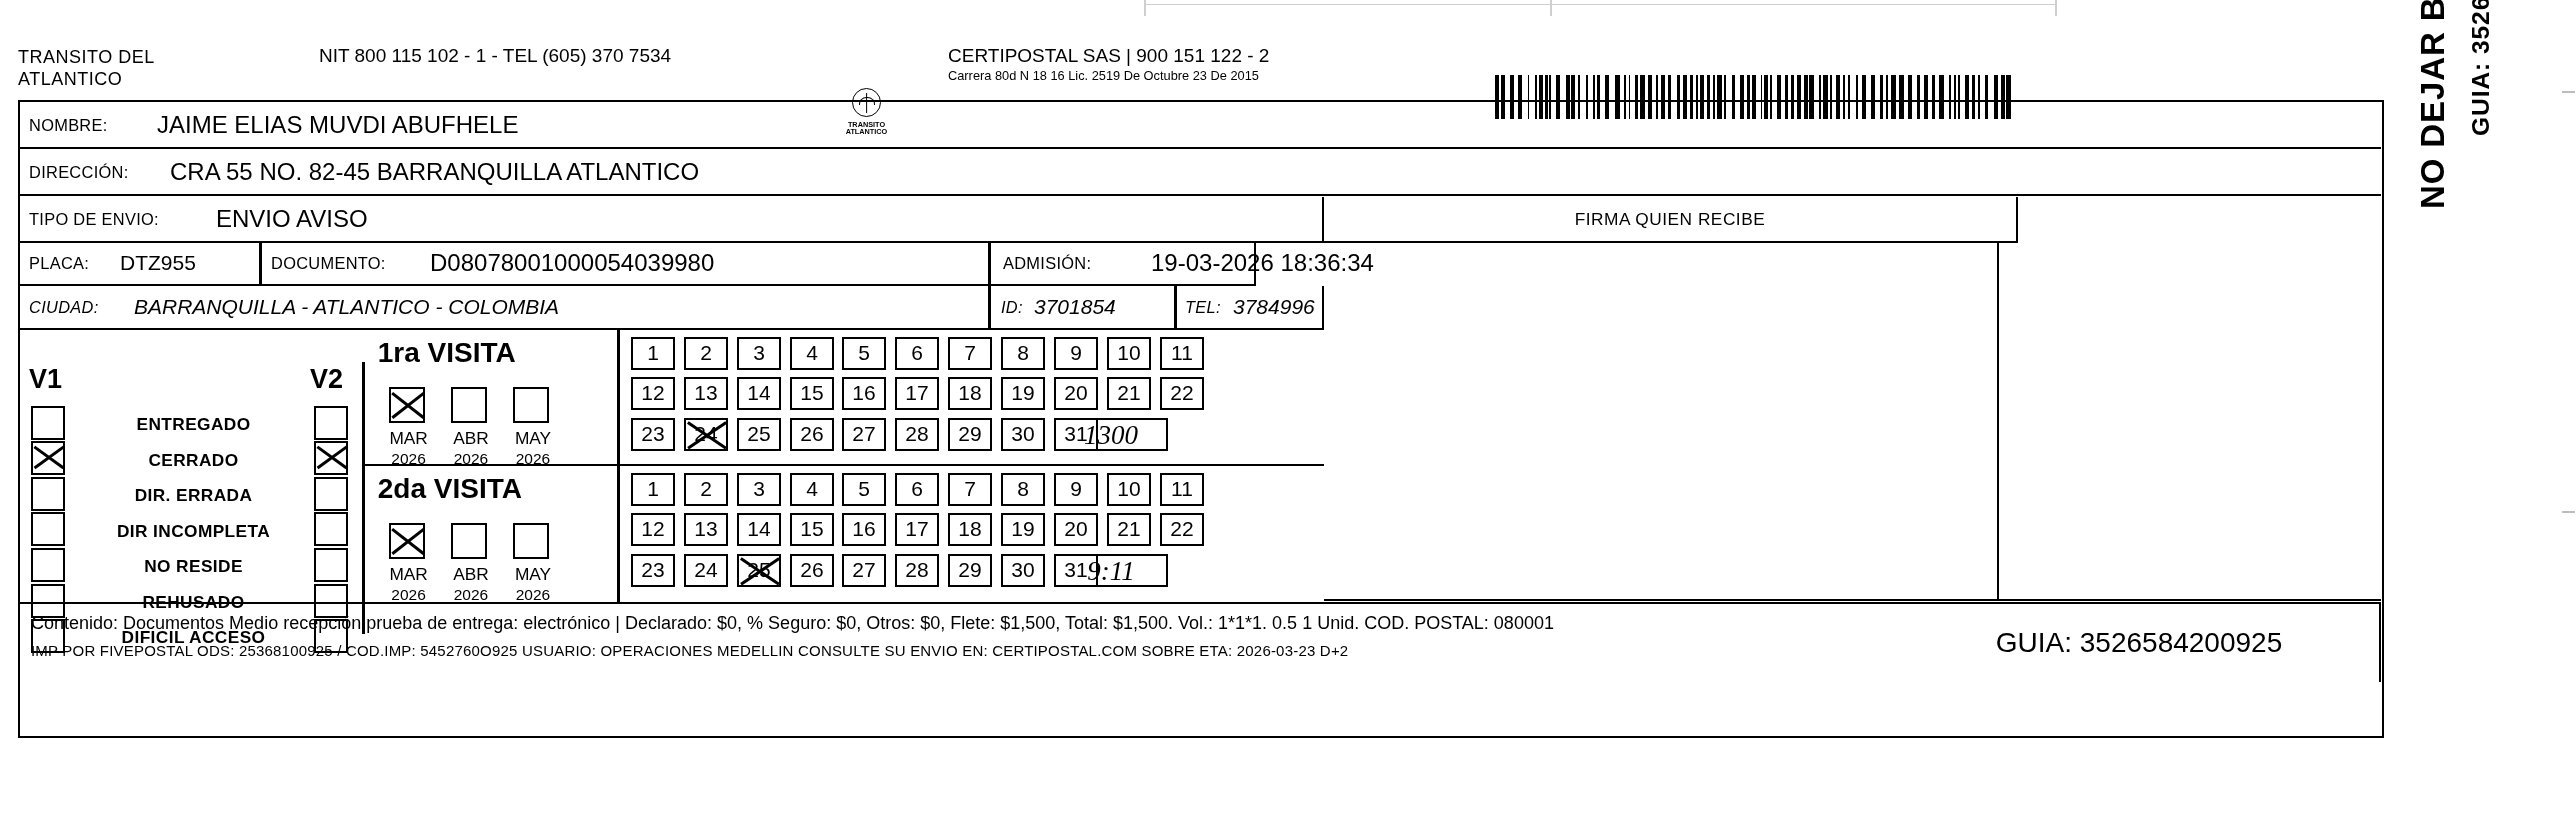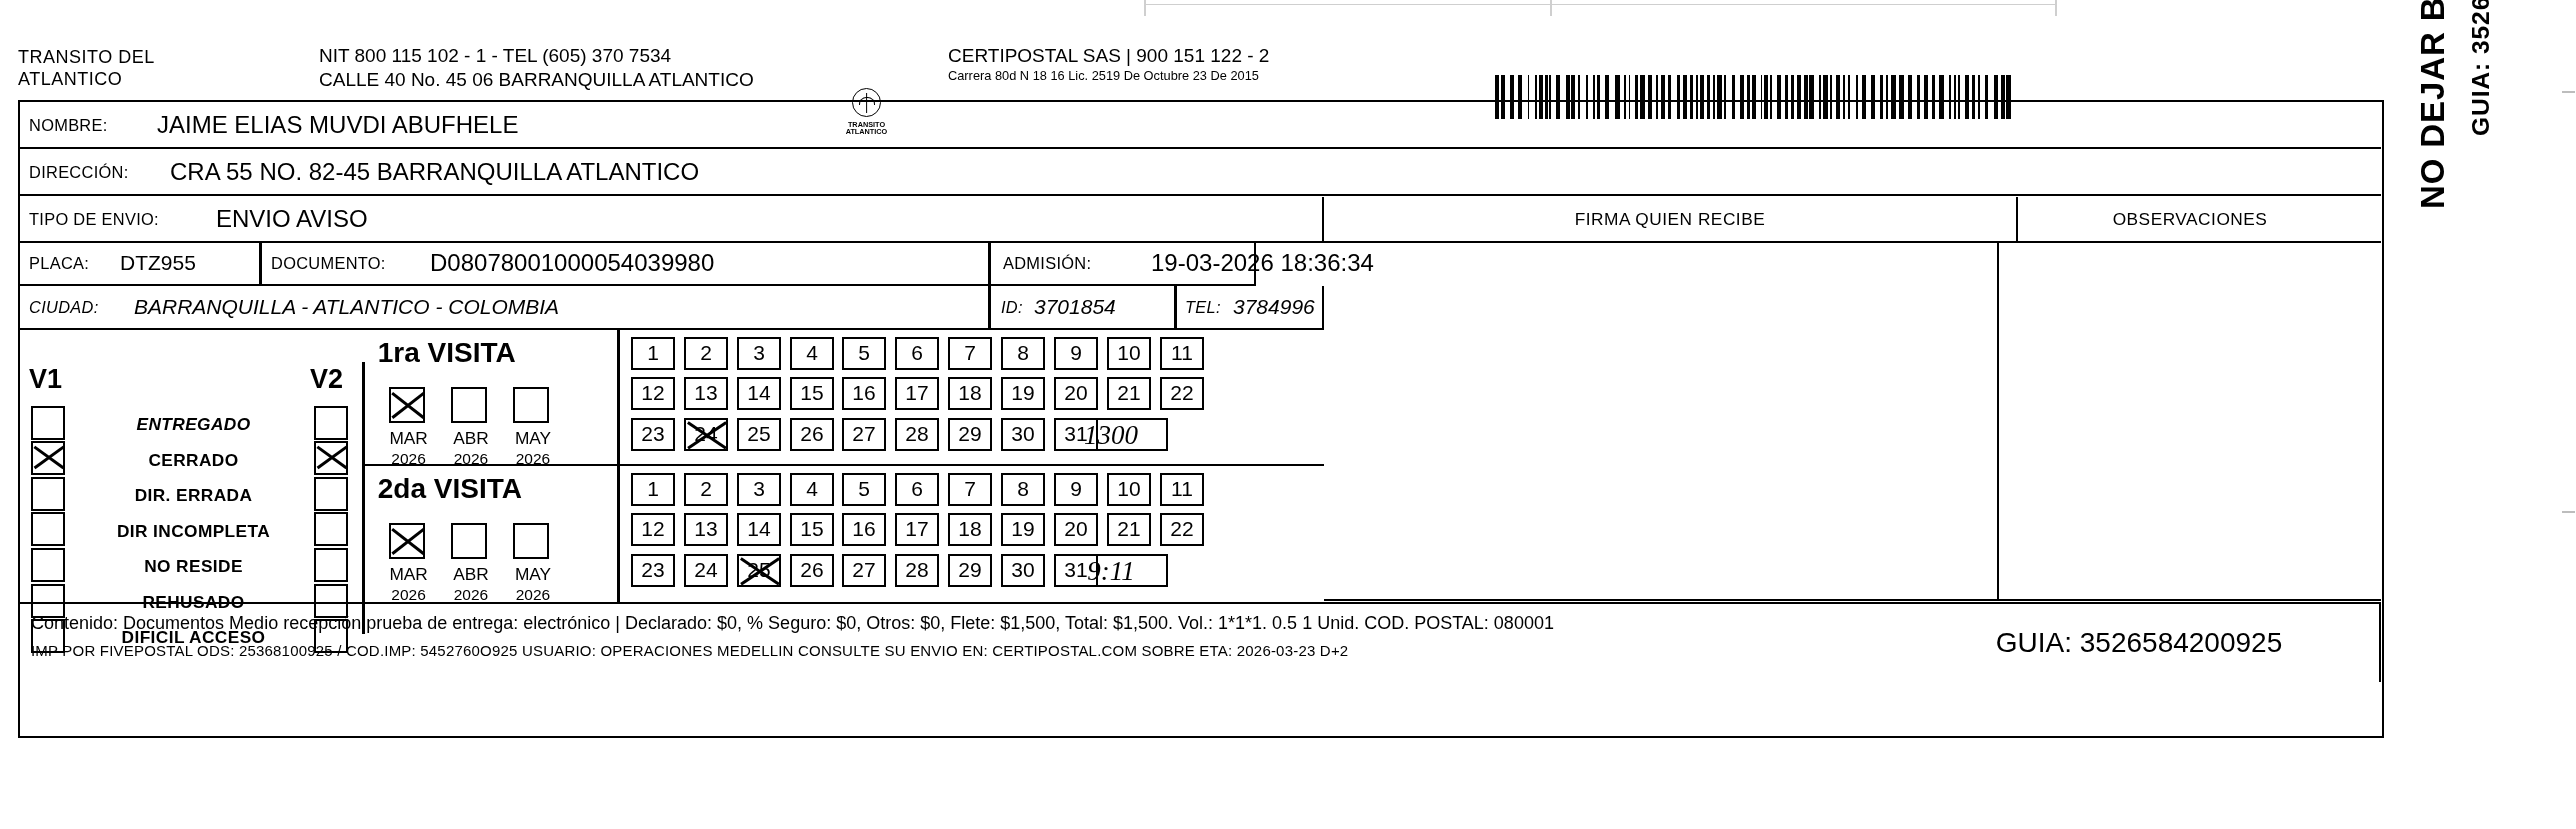--- a/index.html
+++ b/index.html
@@ -112,21 +112,20 @@
   <div class="rmark" style="top:91px"></div>
   <div class="rmark" style="top:511px"></div>
 
   <div class="hdr">
     <div class="col1">
       <div>TRANSITO DEL</div>
       <div>ATLANTICO</div>
     </div>
     <div class="col2">
       <div>NIT 800 115 102 - 1 - TEL (605) 370 7534</div>
-      <div>CALLE 40 No. 45 06 BARRANQUILLA ATLANTICO</div>
     </div>
     <div class="logo">
       <span class="circ"></span>
       <div class="logotxt">TRANSITO<br>ATLANTICO</div>
     </div>
     <div class="col3">
       <div class="big">CERTIPOSTAL SAS | 900 151 122 - 2</div>
       <div class="small">Carrera 80d N 18 16  Lic. 2519 De Octubre 23 De 2015</div>
     </div>
     <div class="barcode" id="barcode">
@@ -244,34 +243,31 @@
       <span class="cellpad lbl" style="left:981px">ID:</span>
       <span class="cellpad valsm" style="left:1014px">3701854</span>
       <span style="position:absolute;left:1154px;top:0;bottom:0;width:2.7px;background:#000"></span>
       <span class="cellpad lbl" style="left:1165px">TEL:</span>
       <span class="cellpad valsm" style="left:1213px">3784996</span>
     </div>
 
     <div class="row bb br" id="firma">
       <span class="centerlbl">FIRMA QUIEN RECIBE</span>
     </div>
-    <div class="row bb" id="obs">
-      <span class="centerlbl">OBSERVACIONES</span>
-    </div>
     <div class="row bb br" id="firmaBox"></div>
     <div class="row bb" id="obsBox"></div>
 
     <div id="visitArea">
 
       <div id="vcol">
         <span class="vhead" style="left:9px">V1</span>
         <span class="vhead" style="left:290px">V2</span>
         <div id="statusRows">
             <div class="chk" style="left: 11px; top: 44px;"></div>
-            <div class="vlabel" style="top: 52px; font-style: italic;">ENTREGADO</div>
+            <div class="vlabel" style="top: 52px;">ENTREGADO</div>
             <div class="chk" style="left: 294px; top: 44px;"></div>
             <div class="chk x" style="left: 11px; top: 79px;"></div>
             <div class="vlabel" style="top: 88px;">CERRADO</div>
             <div class="chk x" style="left: 294px; top: 79px;"></div>
             <div class="chk" style="left: 11px; top: 115px;"></div>
             <div class="vlabel" style="top: 123px;">DIR. ERRADA</div>
             <div class="chk" style="left: 294px; top: 115px;"></div>
             <div class="chk" style="left: 11px; top: 150px;"></div>
             <div class="vlabel" style="top: 159px;">DIR INCOMPLETA</div>
             <div class="chk" style="left: 294px; top: 150px;"></div>

